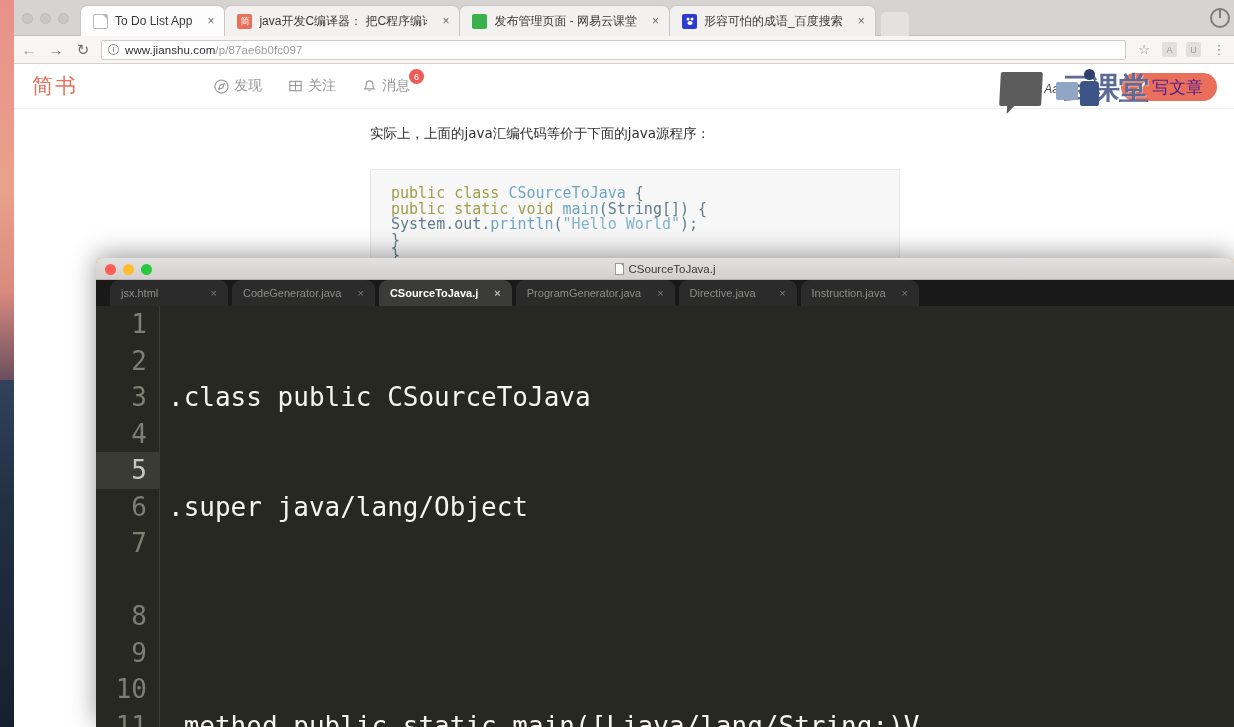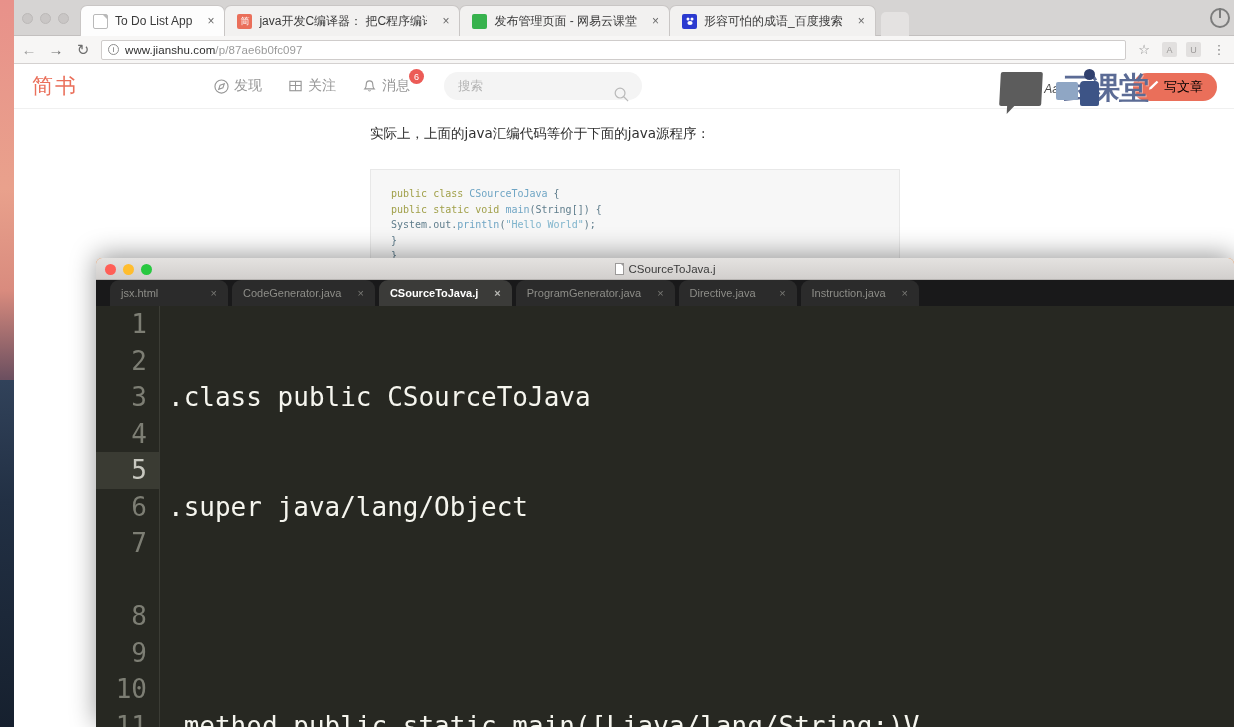--- a/index.html
+++ b/index.html
@@ -94,21 +94,21 @@
   .badge { position: absolute; top: -8px; right: -14px; min-width: 15px; height: 15px;
            border-radius: 50%; background: #ec5b56; color: #fff; font-size: 9px;
            display: flex; align-items: center; justify-content: center;
            font-family: "Liberation Sans", sans-serif; }
   #searchbox { margin-left: 34px; width: 198px; height: 28px; background: #f4f4f4;
                border-radius: 14px; display: flex; align-items: center; padding: 0 14px;
                position: relative; }
   #searchbox span { color: #b3b3b3; font-size: 12.5px; font-family: "DejaVu Sans", sans-serif; }
   #searchbox svg { position: absolute; right: 12px; }
   #write-btn { position: absolute; right: 17px; top: 9px; height: 28px; background: #ea6f5a;
-               color: #000000; font-size: 13px; border-radius: 15px; padding: 0 14px;
+               color: #4c1d95; font-size: 17px; border-radius: 15px; padding: 0 14px;
                display: flex; align-items: center; gap: 4px;
                font-family: "DejaVu Sans", sans-serif; }
   
   #watermark { position: absolute; right: 86px; top: 4px; display: flex;
                align-items: center; pointer-events: none; }
   #wm-book { width: 42px; height: 34px; background: #5c5c5c; border-radius: 2px;
              position: relative; transform: skewX(-3deg); }
   #wm-book::after { content: ""; position: absolute; left: 8px; bottom: -8px;
                     border-top: 10px solid #5c5c5c; border-right: 9px solid transparent; }
   #wm-aa { color: #4a4a4a; font-size: 12px; margin-left: 2px; font-style: italic; }
@@ -122,21 +122,21 @@
                      border-radius: 4px 4px 2px 2px; }
   #wm-cart { position: absolute; left: 56px; top: 14px; width: 22px; height: 18px;
              background: #8fa6c4; border-radius: 2px; }
 
   
   #article { padding: 16px 0 0 0; }
   #para { margin-left: 356px; font-size: 13.5px; color: #2f2f2f;
           font-family: "DejaVu Sans", sans-serif; }
   #codeblock { margin: 26px 0 0 356px; width: 530px; background: #f7f7f7;
                border: 1px solid #e8e8e8; padding: 16px 20px;
-               font-family: "DejaVu Sans Mono", monospace; font-size: 10px;
+               font-family: "DejaVu Sans Mono", monospace; font-size: 15px;
                line-height: 15.5px; color: #657b83; }
   .k { color: #a1a04a; }
   .cls { color: #6fa5c4; }
   .str { color: #7fb4cc; }
   .pl { color: #5f7d8c; }
   #arrow-cursor { position: absolute; left: 474px; top: 222px; width: 12px; height: 18px; }
 
   
   #editor {
     position: absolute; left: 96px; top: 258px; width: 1138px; height: 469px;
@@ -269,29 +269,20 @@
             <svg width="15" height="15" viewBox="0 0 16 16">
                 <path d="M8 2 C5.5 2 4.5 3.8 4.5 6 C4.5 9 3 10.5 3 10.5 H13 C13 10.5 11.5 9 11.5 6 C11.5 3.8 10.5 2 8 2 Z" fill="none" stroke="#969696" stroke-width="1.2"></path>
                 <path d="M6.8 12 C7 13 9 13 9.2 12" fill="none" stroke="#969696" stroke-width="1.1"></path>
               </svg>
           </span>
           <span>消息</span>
           <span class="badge">6</span>
         </div>
       </div>
 
-      <div id="searchbox">
-        <span>搜索</span>
-        <span>
-          <svg width="17" height="17" viewBox="0 0 18 18">
-              <circle cx="7.5" cy="7.5" r="5.2" fill="none" stroke="#b9b9b9" stroke-width="1.3"></circle>
-              <path d="M11.4 11.4 L16 16" stroke="#b9b9b9" stroke-width="1.3"></path>
-            </svg>
-        </span>
-      </div>
 
       <div id="write-btn">
         <span>
           <svg width="13" height="13" viewBox="0 0 14 14">
               <path d="M2 11.5 L3 9 L10.5 1.8 L12.2 3.5 L4.8 10.8 Z" fill="#fff"></path>
             </svg>
         </span>
         <span>写文章</span>
       </div>
 

